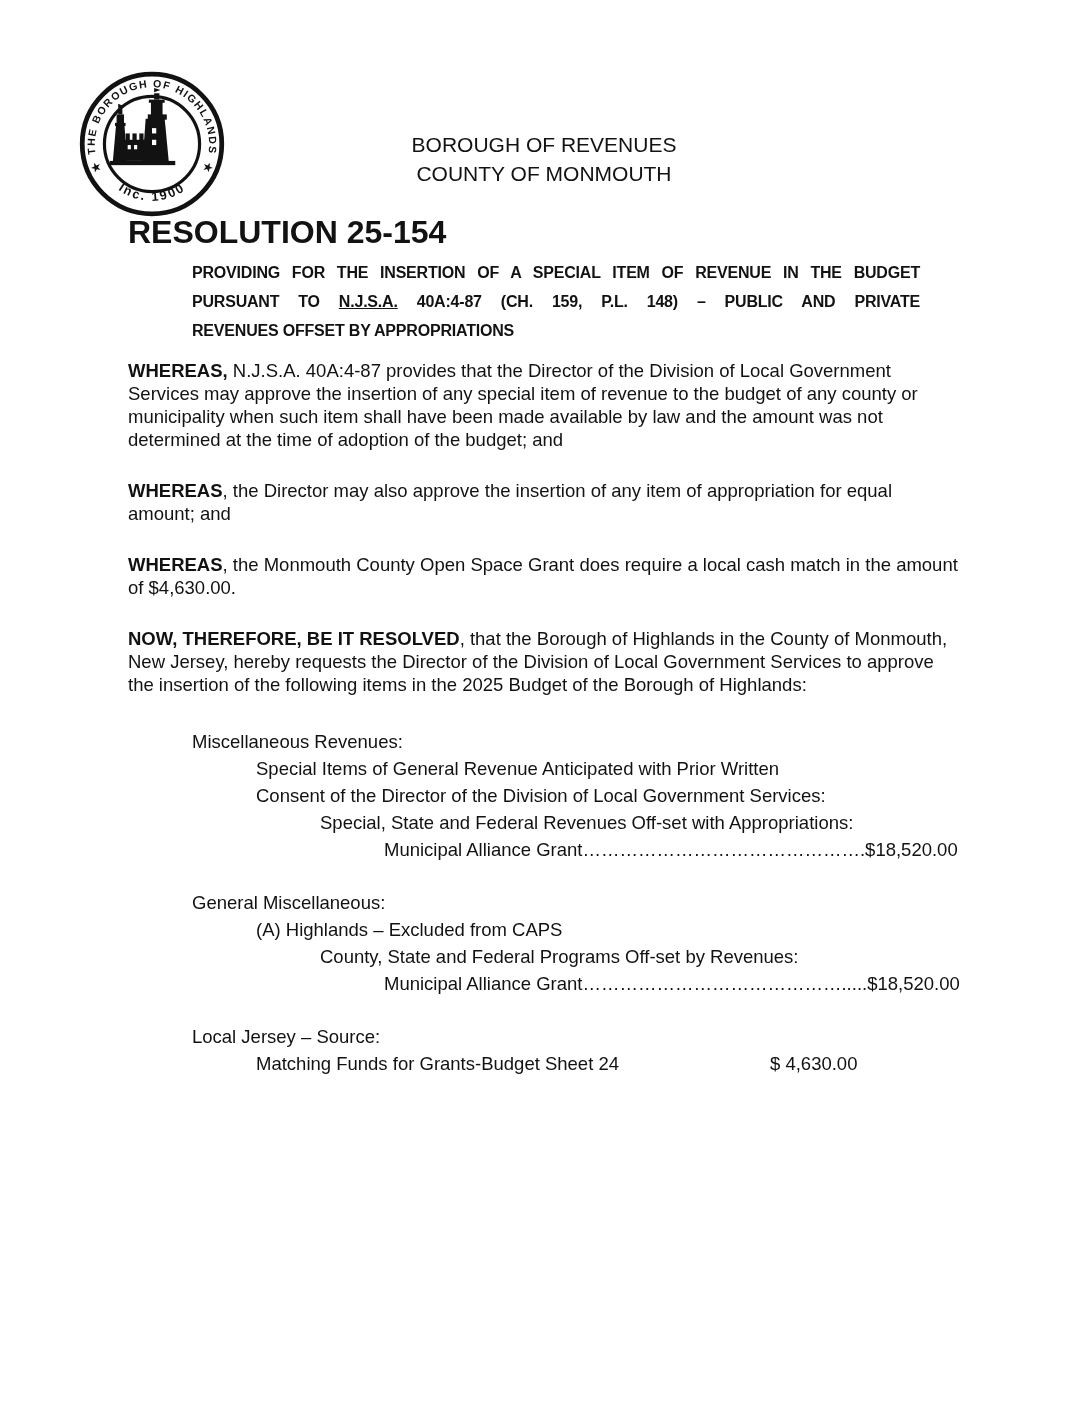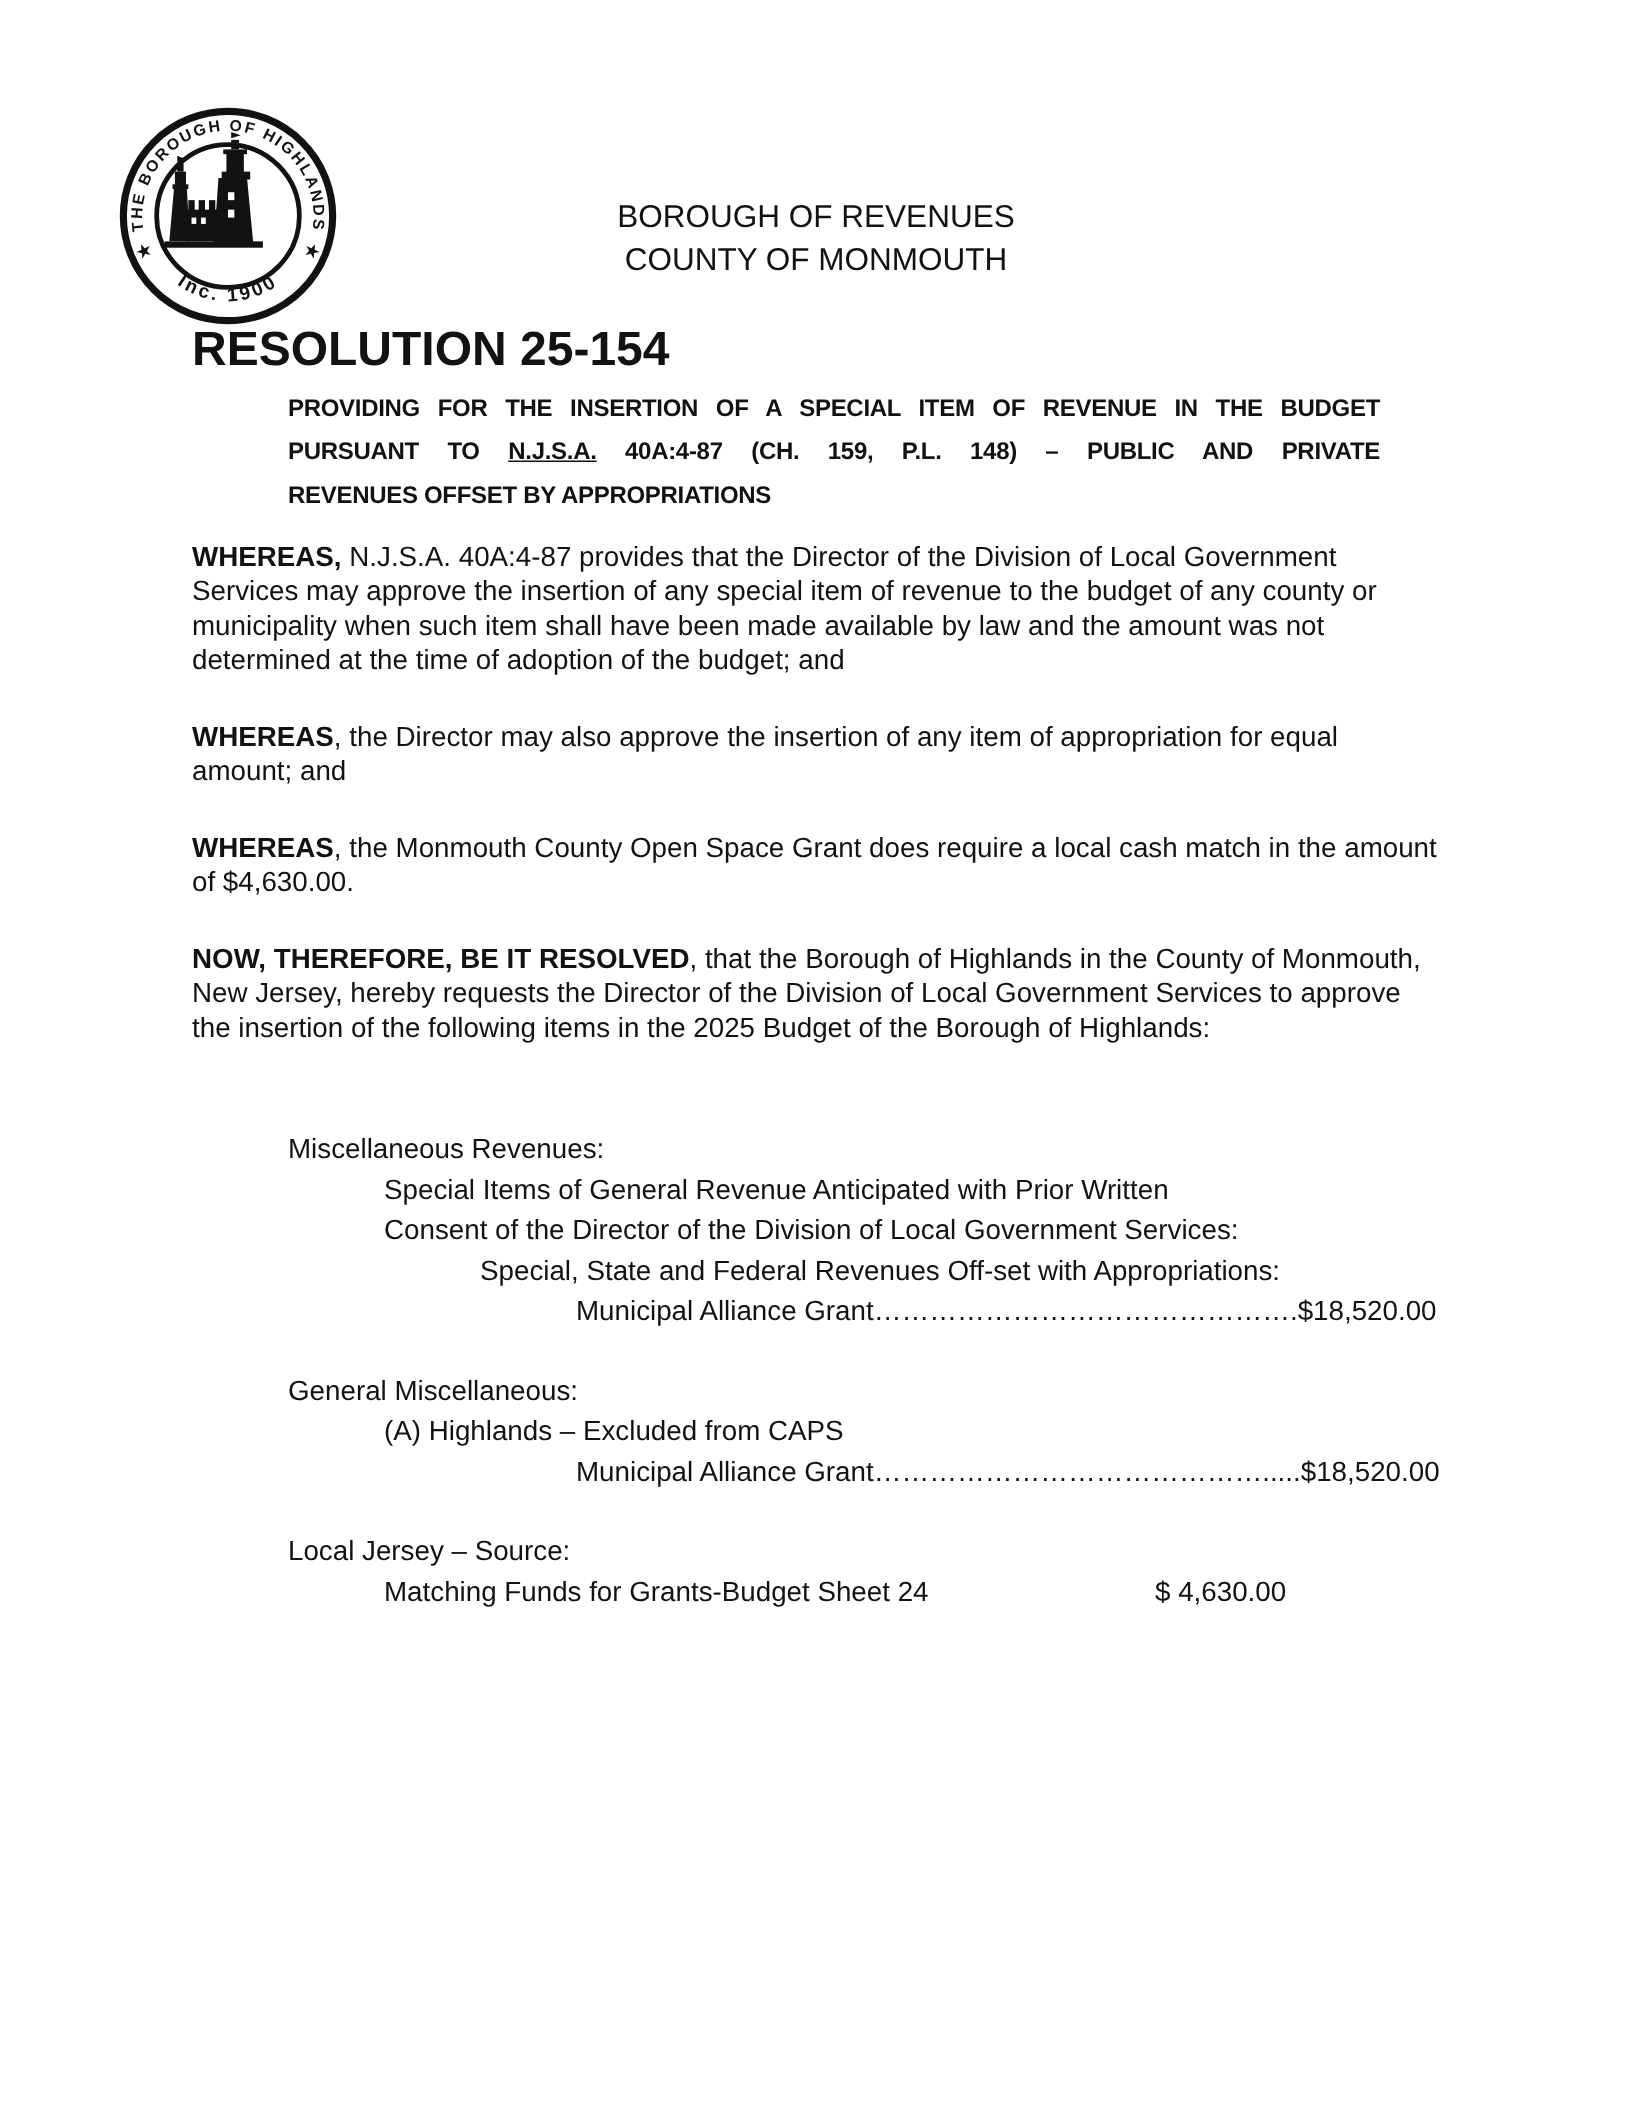--- a/index.html
+++ b/index.html
@@ -27,21 +27,21 @@
   .subtitle .jline { text-align:justify; text-align-last:justify; }
   .subtitle .lline { text-align:left; }
   .subtitle .uline { text-decoration:underline; }
 
   
   .par { font-size:18.5px; line-height:23px; margin:0 0 28px 0; }
   .par:first-of-type { margin-top:14px; }
   .par b { font-weight:bold; }
 
   
-  .budget { font-size:18.5px; line-height:27px; margin-top:56px; }
+  .budget { font-size:18.5px; line-height:27px; margin-top:32px; }
   .group { margin-bottom:26px; }
   .group:last-child { margin-bottom:0; }
   .ind1 { padding-left:64px; }
   .ind2 { padding-left:128px; }
   .ind3 { padding-left:192px; }
   .ind4 { padding-left:256px; }
   .match-row { display:flex; }
   .match-label { width:514px; flex:0 0 auto; }
 </style>
 </head>
@@ -122,20 +122,21 @@
         <div class="ind1">Miscellaneous Revenues:</div>
         <div class="ind2">Special Items of General Revenue Anticipated with Prior Written</div>
         <div class="ind2">Consent of the Director of the Division of Local Government Services:</div>
         <div class="ind3">Special, State and Federal Revenues Off-set with Appropriations:</div>
         <div class="ind4">Municipal Alliance Grant……………………………………….$18,520.00</div>
       </div>
 
       <div class="group">
         <div class="ind1">General Miscellaneous:</div>
         <div class="ind2">(A) Highlands – Excluded from CAPS</div>
+        <div class="ind3">County, State and Federal Programs Off-set by Revenues:</div>
         <div class="ind4">Municipal Alliance Grant…………………………………….....$18,520.00</div>
       </div>
 
       <div class="group">
         <div class="ind1">Local Jersey – Source:</div>
         <div class="ind2 match-row">
           <span class="match-label">Matching Funds for Grants-Budget Sheet 24</span>
           <span>$ 4,630.00</span>
         </div>
       </div>

